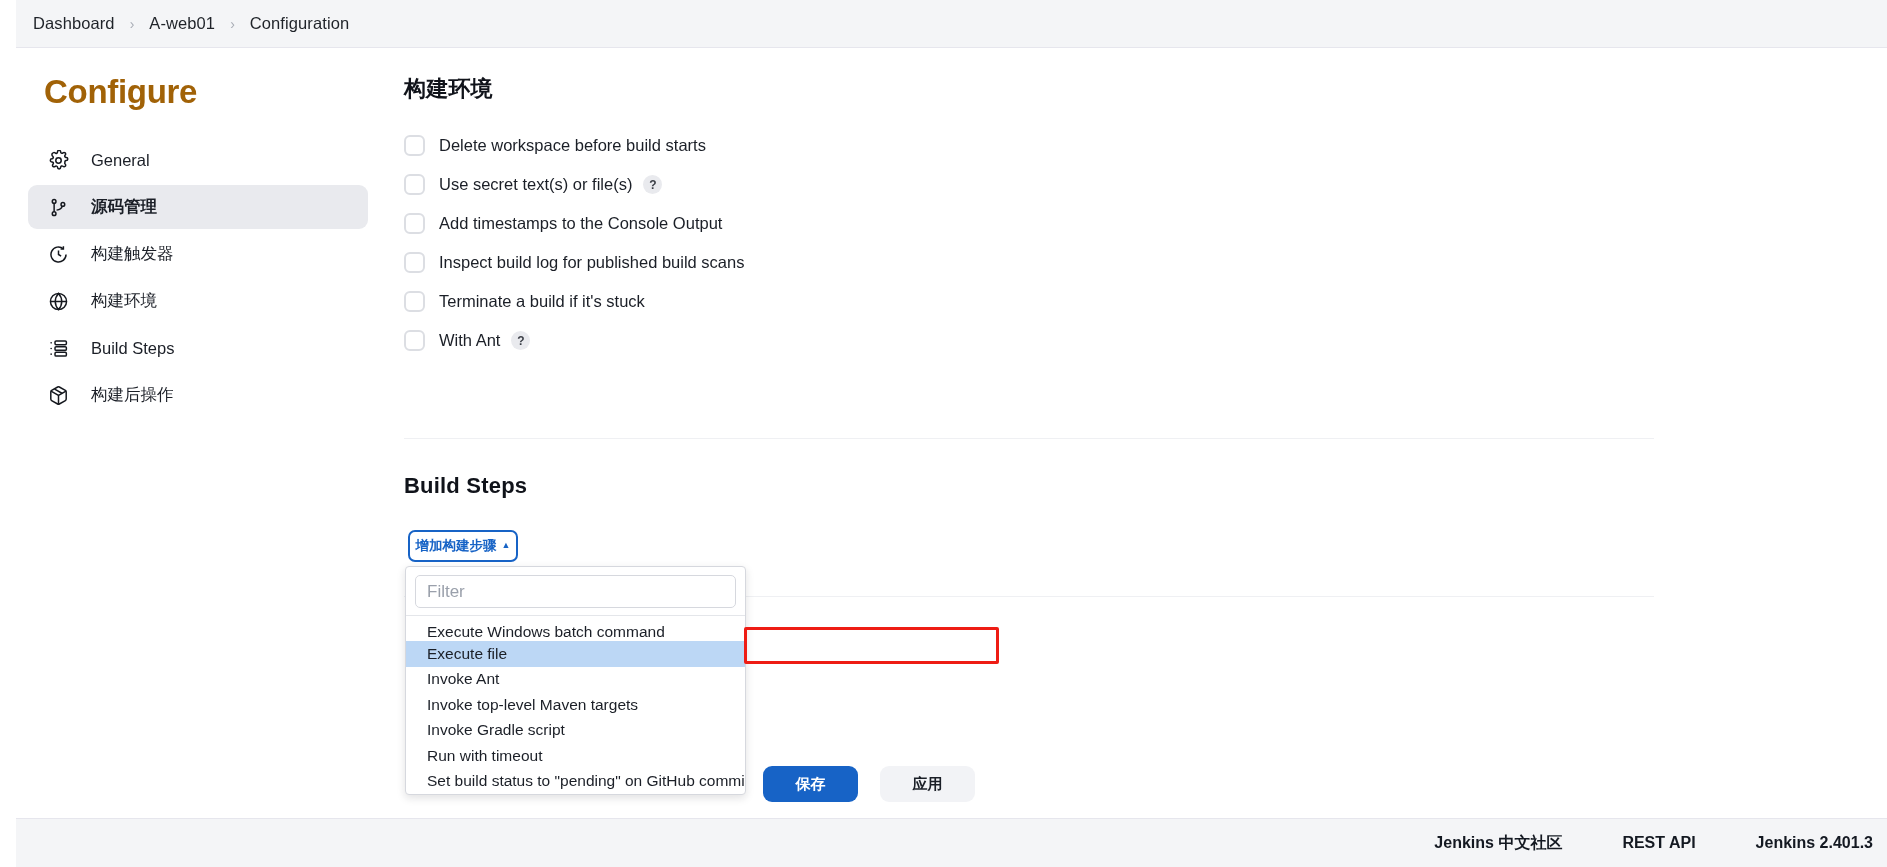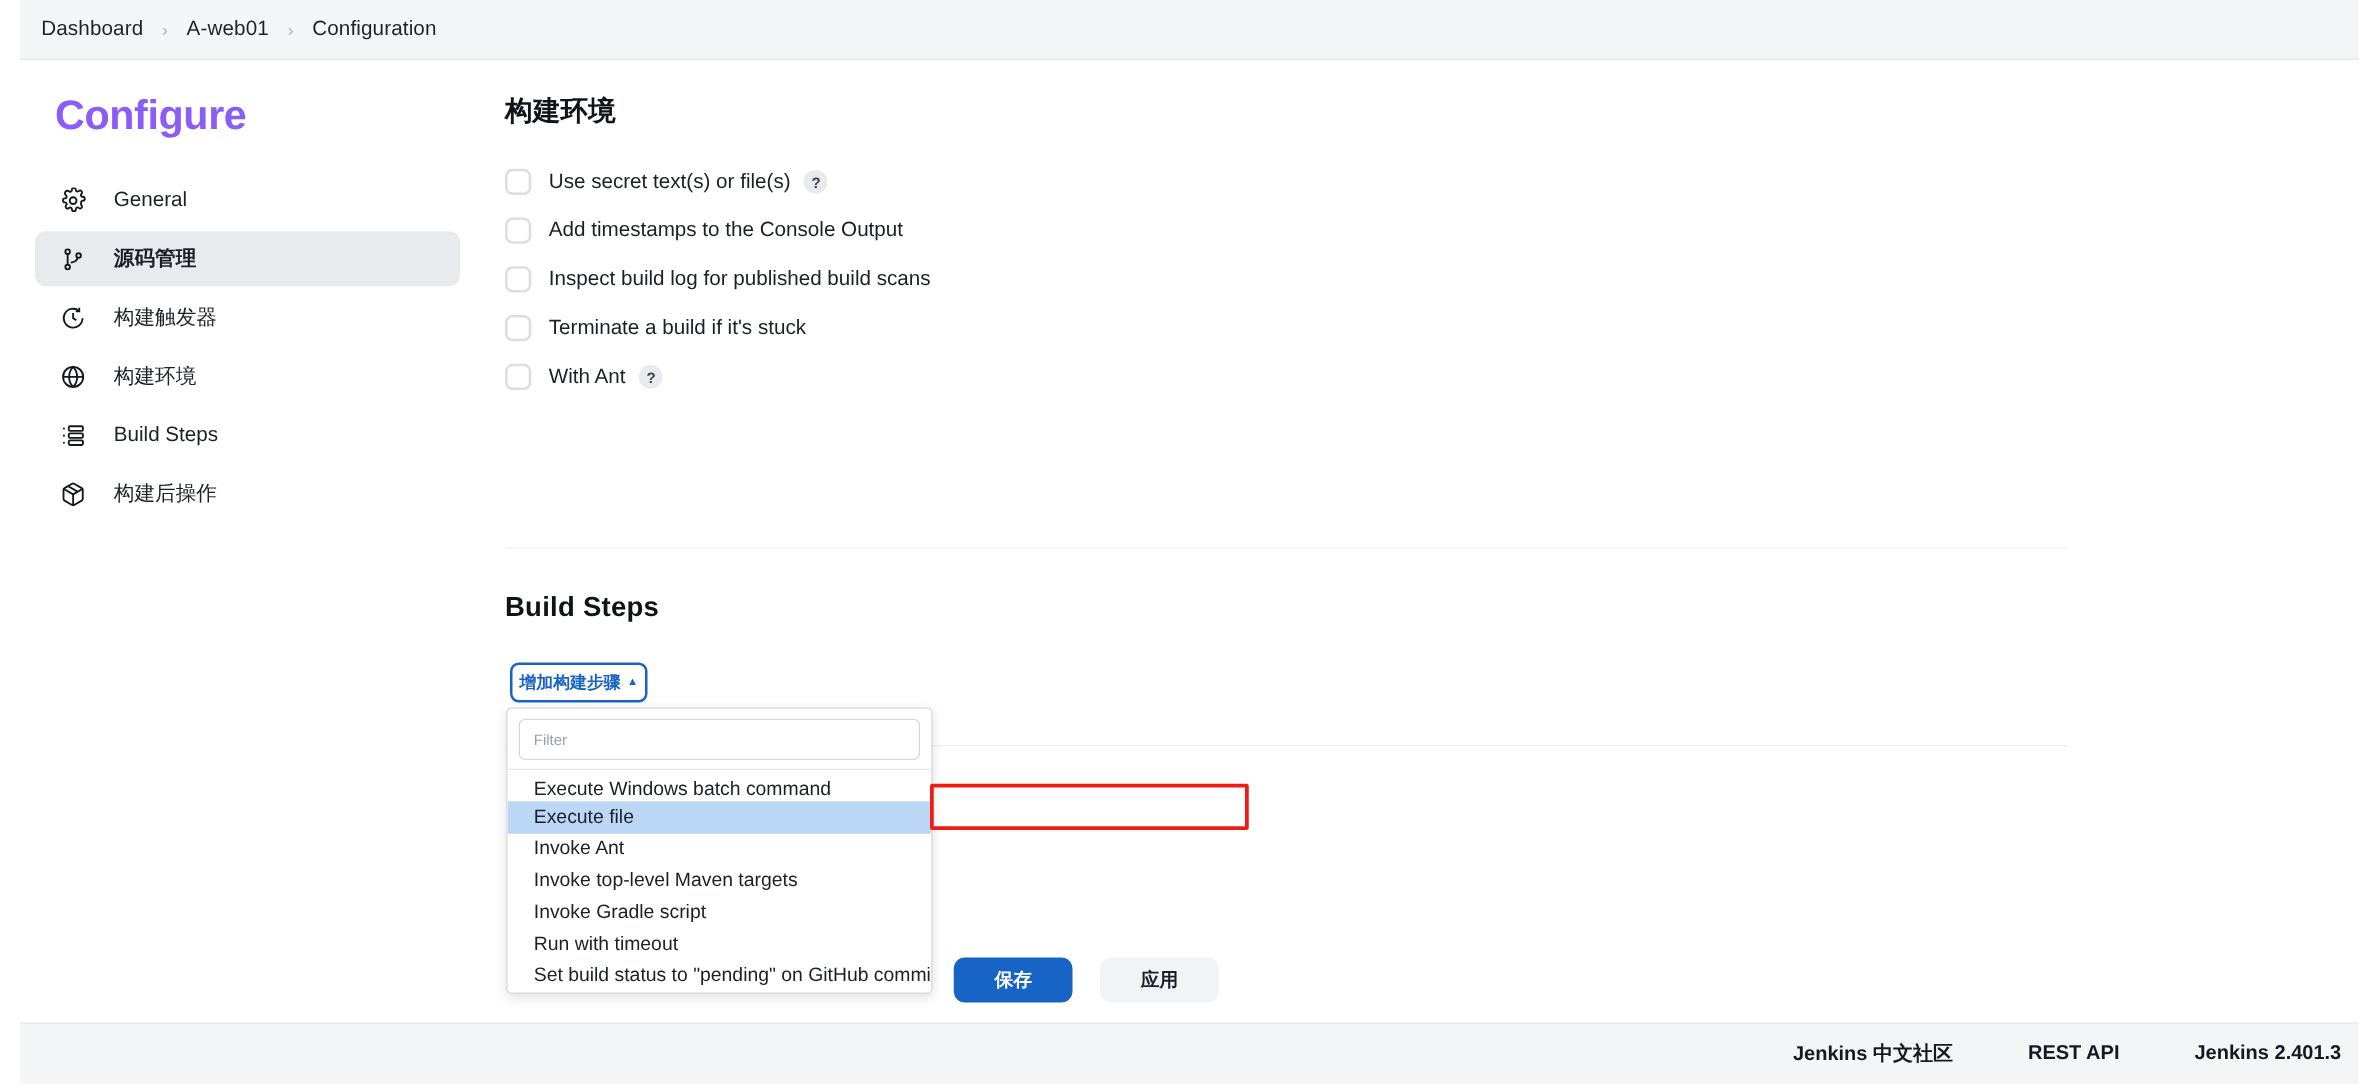--- a/index.html
+++ b/index.html
@@ -63,21 +63,21 @@
   #sidebar {
     position: absolute;
     left: 0; top: 0;
     width: 360px; height: 770px;
   }
   #page-title {
     position: absolute;
     left: 28px; top: 25px;
     font-size: 33px;
     font-weight: 700;
-    color: #8b5cf6;
+    color: #a16207;
     letter-spacing: -.3px;
   }
   #side-nav {
     position: absolute;
     left: 12px; top: 90px;
     width: 340px;
   }
   .nav-item {
     display: flex;
     align-items: center;
@@ -205,21 +205,21 @@
     overflow: hidden;
   }
   #filter-input {
     display: block;
     margin: 8px 9px 7px 9px;
     width: calc(100% - 18px);
     height: 33px;
     border: 1px solid #d6d8de;
     border-radius: 5px;
     padding: 0 11px;
-    font-size: 12px;
+    font-size: 17px;
     color: #1b1f27;
     font-family: "Liberation Sans", "DejaVu Sans", sans-serif;
     outline: none;
     background: #fff;
   }
   #filter-input::placeholder { color: #9aa0ab; }
   #menu-scroll {
     border-top: 1px solid #e4e6ea;
     max-height: 185px;
     overflow: hidden;
@@ -404,20 +404,24 @@
 
       </div>
     </div>
 
     <div id="content">
 
       <div id="env-heading" class="section-h">构建环境</div>
 
       <div id="checkbox-list">
 
+        <div class="cb-row">
+          <span class="cb-box"></span>
+          <span class="cb-text">Delete workspace before build starts</span>
+        </div>
 
         <div class="cb-row">
           <span class="cb-box"></span>
           <span class="cb-text">Use secret text(s) or file(s)</span>
           <span class="help-badge">?</span>
         </div>
 
         <div class="cb-row">
           <span class="cb-box"></span>
           <span class="cb-text">Add timestamps to the Console Output</span>

